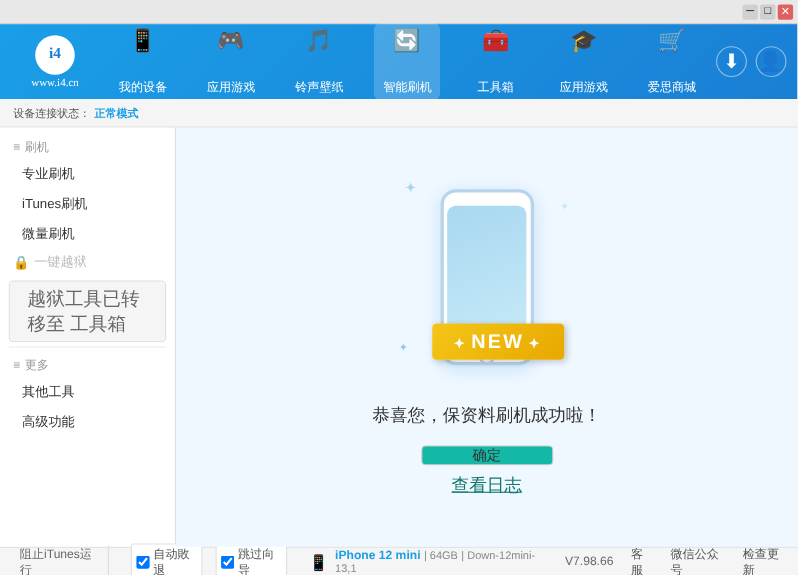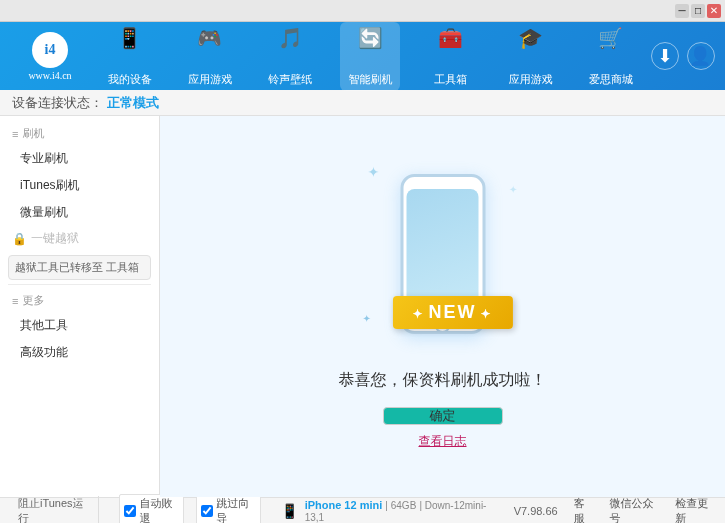--- a/index.html
+++ b/index.html
@@ -83,21 +83,21 @@
     }
 
     
     .status-bar {
       height: 26px;
       background: #f5f5f5;
       border-bottom: 1px solid #e0e0e0;
       display: flex;
       align-items: center;
       padding: 0 12px;
-      font-size: 13px;
+      font-size: 10px;
       color: #555;
     }
     .status-normal {
       color: #1a9ee8; font-weight: bold; margin-left: 4px;
     }
 
     
     .main-layout {
       display: flex;
       height: calc(523px - 22px - 68px - 26px - 26px);
@@ -133,22 +133,22 @@
       padding: 4px 12px;
       color: #bbb;
       font-size: 12px;
       display: flex; align-items: center; gap: 4px;
     }
     .sidebar-info-box {
       margin: 4px 8px;
       background: #f5f5f5;
       border: 1px solid #e0e0e0;
       border-radius: 4px;
-      padding: 4px 6px;
-      font-size: 11px;
+      padding: 4px 16px;
+      font-size: 17px;
       color: #666;
     }
     .sidebar-divider {
       height: 1px; background: #ececec; margin: 4px 8px;
     }
 
     
     .content {
       flex: 1;
       background: #f0f8ff;
@@ -244,22 +244,22 @@
       border: 1px solid #ccc;
       border-radius: 4px;
       cursor: pointer;
       font-size: 13px;
       color: #333;
       margin-bottom: 8px;
       display: flex; align-items: center; justify-content: center;
     }
 
     .view-log {
-      font-size: 12px;
-      color: #be185d;
+      font-size: 16px;
+      color: #0f766e;
       cursor: pointer;
       text-decoration: underline;
       text-align: center;
     }
 
     
     .bottom-bar {
       height: 26px;
       background: #f5f5f5;
       border-top: 1px solid #e0e0e0;

